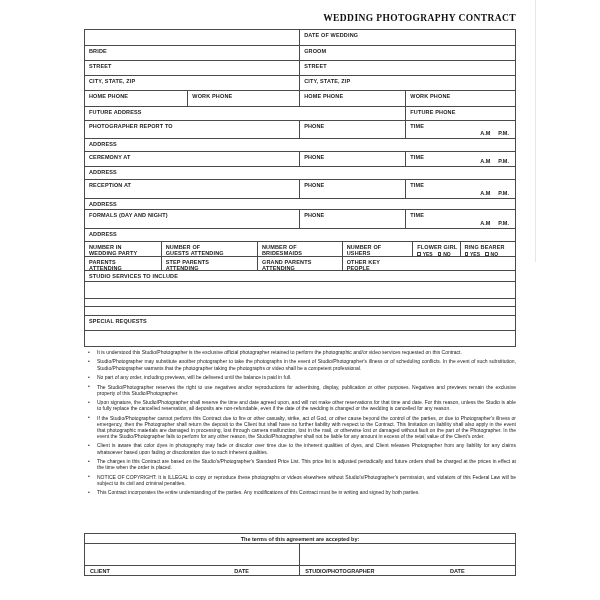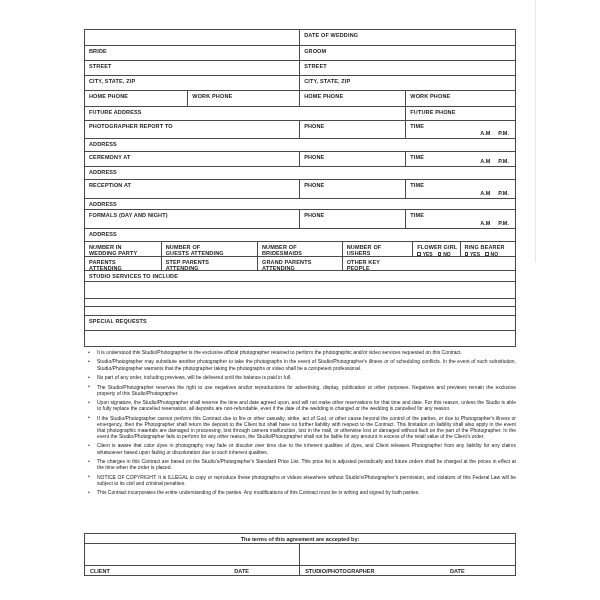--- a/index.html
+++ b/index.html
@@ -60,20 +60,21 @@
   .sig-labels { display: flex; height: 10px; border-top: 1px solid var(--bc); }
   .sig-cell { display: flex; padding: 2px 0 0 5px; font-weight: bold; font-size: 5.5px; }
   .sig-date { margin-left: auto; margin-right: 24%; }
 </style>
 </head>
 <body>
 
 <div class="page">
   <div class="edge-shadow"></div>
 
+  <div class="doc-title">WEDDING PHOTOGRAPHY CONTRACT</div>
 
   <div class="form-table">
 
     <div class="row" style="height:15px">
       <div class="cell w498"></div>
       <div class="cell w502">
           <span class="lbl">DATE OF WEDDING</span>
         </div>
     </div>
 

